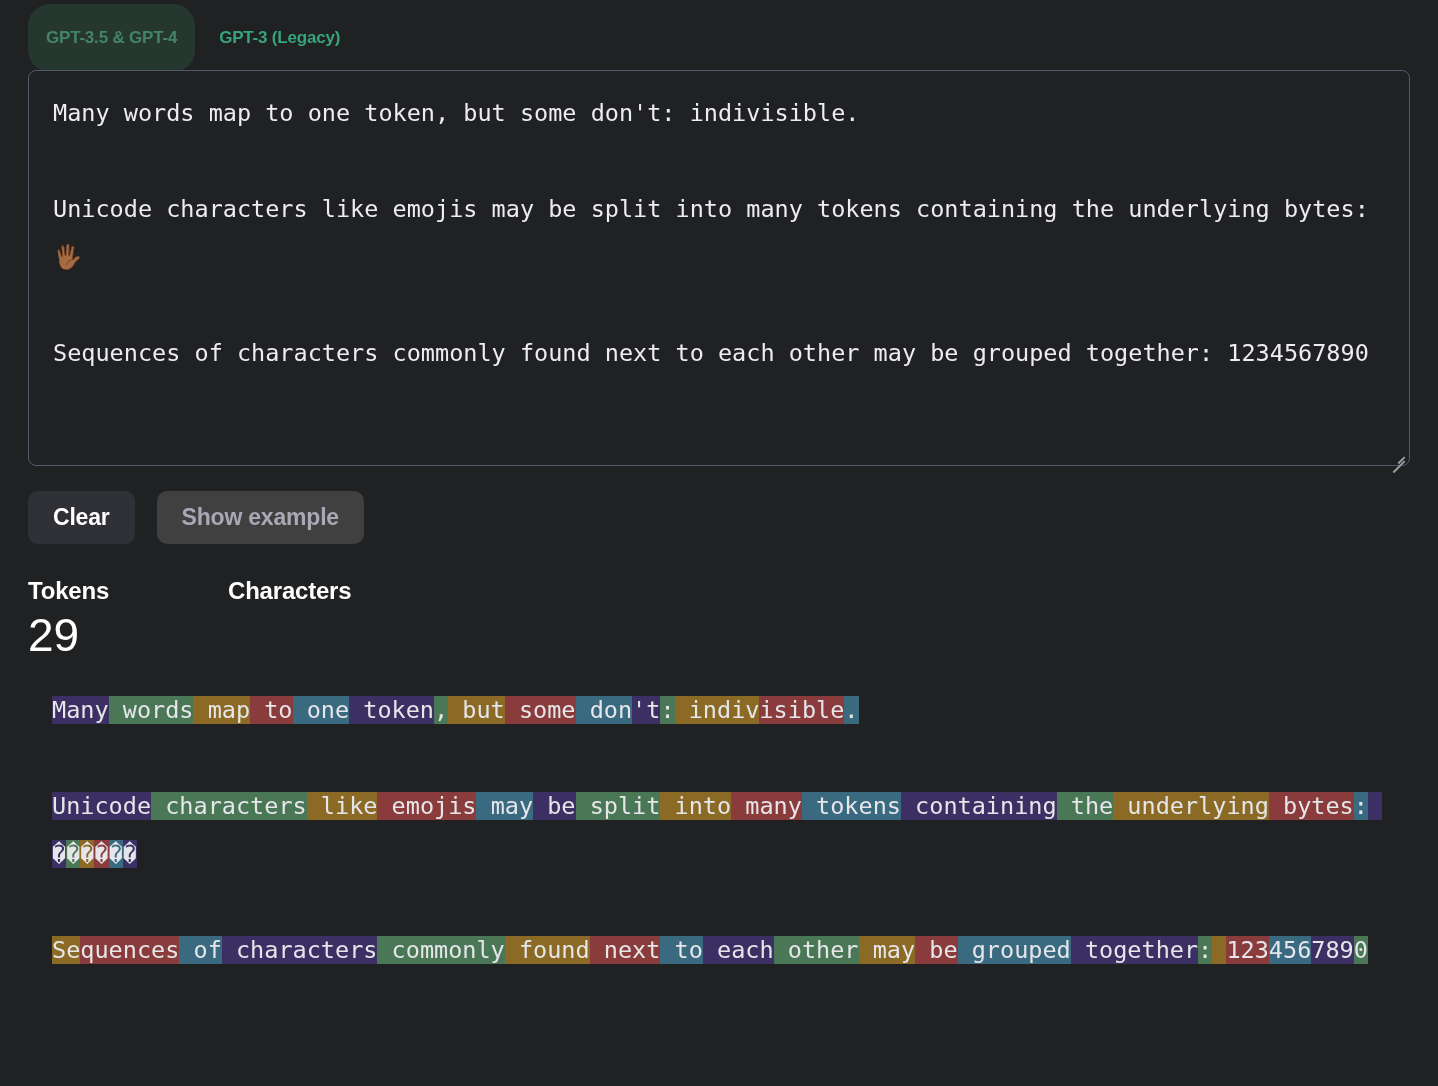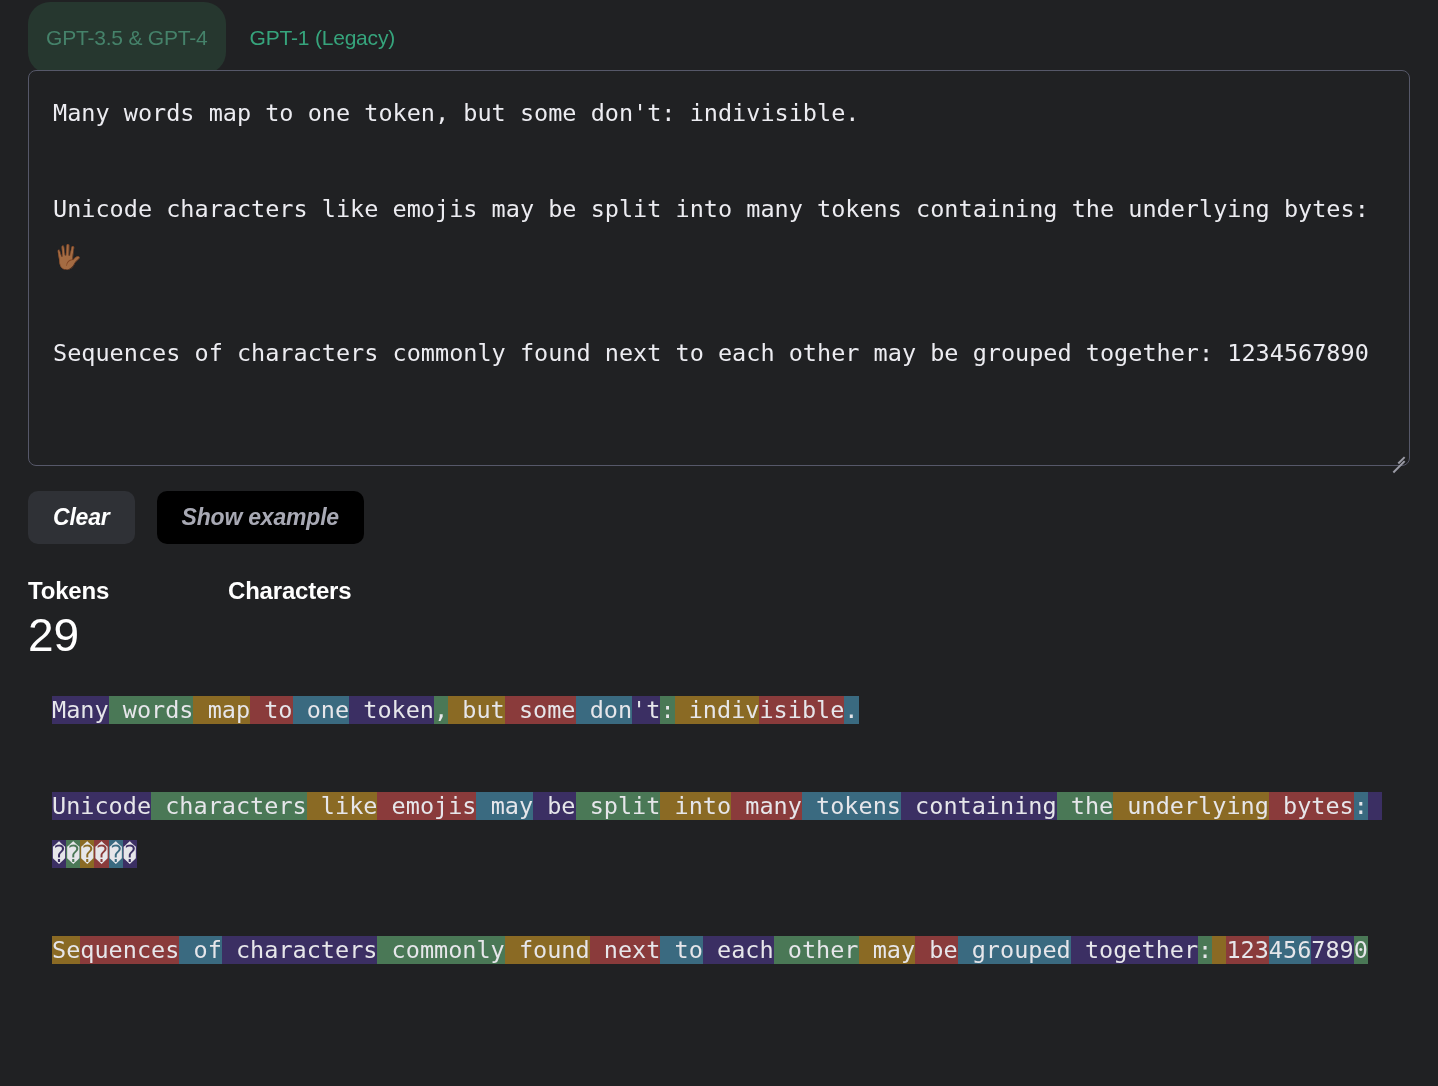--- a/index.html
+++ b/index.html
@@ -19,22 +19,22 @@
 
   
   .tabs {
     display: flex;
     align-items: center;
     gap: 6px;
     padding: 14px 0 0 28px;
     height: 62px;
   }
   .tab {
-    font-size: 21px;
-    font-weight: 400;
+    font-size: 17px;
+    font-weight: 700;
     letter-spacing: -0.2px;
     padding: 24px 18px;
     border-radius: 22px;
     cursor: pointer;
     white-space: nowrap;
     background: transparent;
     border: none;
     font-family: "Liberation Sans", sans-serif;
   }
   .tab.active {
@@ -101,28 +101,27 @@
   }
   .btn {
     font-family: "Liberation Sans", sans-serif;
     font-size: 23px;
     font-weight: 700;
     border: none;
     border-radius: 10px;
     padding: 13px 25px;
     cursor: pointer;
     letter-spacing: -0.2px;
-    font-style: italic;
   }
   .btn-clear {
     background: #2f3136;
     color: #ffffff;
   }
   .btn-example {
-    background: #000000;
+    background: #404040;
     color: #a8a9b4;
   }
 
   
   .stats {
     display: flex;
     margin: 32px 0 0 28px;
   }
   .stat { width: 200px; }
   .stat-label {
@@ -150,21 +149,21 @@
     white-space: pre-wrap;
     word-break: break-word;
   }
   .tok { border-radius: 0; padding: 0; }
 </style>
 </head>
 <body>
 
 <div class="tabs">
   <button class="tab active">GPT-3.5 &amp; GPT-4</button>
-  <button class="tab inactive">GPT-1 (Legacy)</button>
+  <button class="tab inactive">GPT-3 (Legacy)</button>
 </div>
 
 <div class="editor-wrap">
   <textarea class="editor" spellcheck="false" placeholder="Enter some text" style="">Many words map to one token, but some don't: indivisible.
 
 Unicode characters like emojis may be split into many tokens containing the underlying bytes: 🖐🏾
 
 Sequences of characters commonly found next to each other may be grouped together: 1234567890</textarea>
   <span class="resize-grip">
     <span class="s1"></span>

